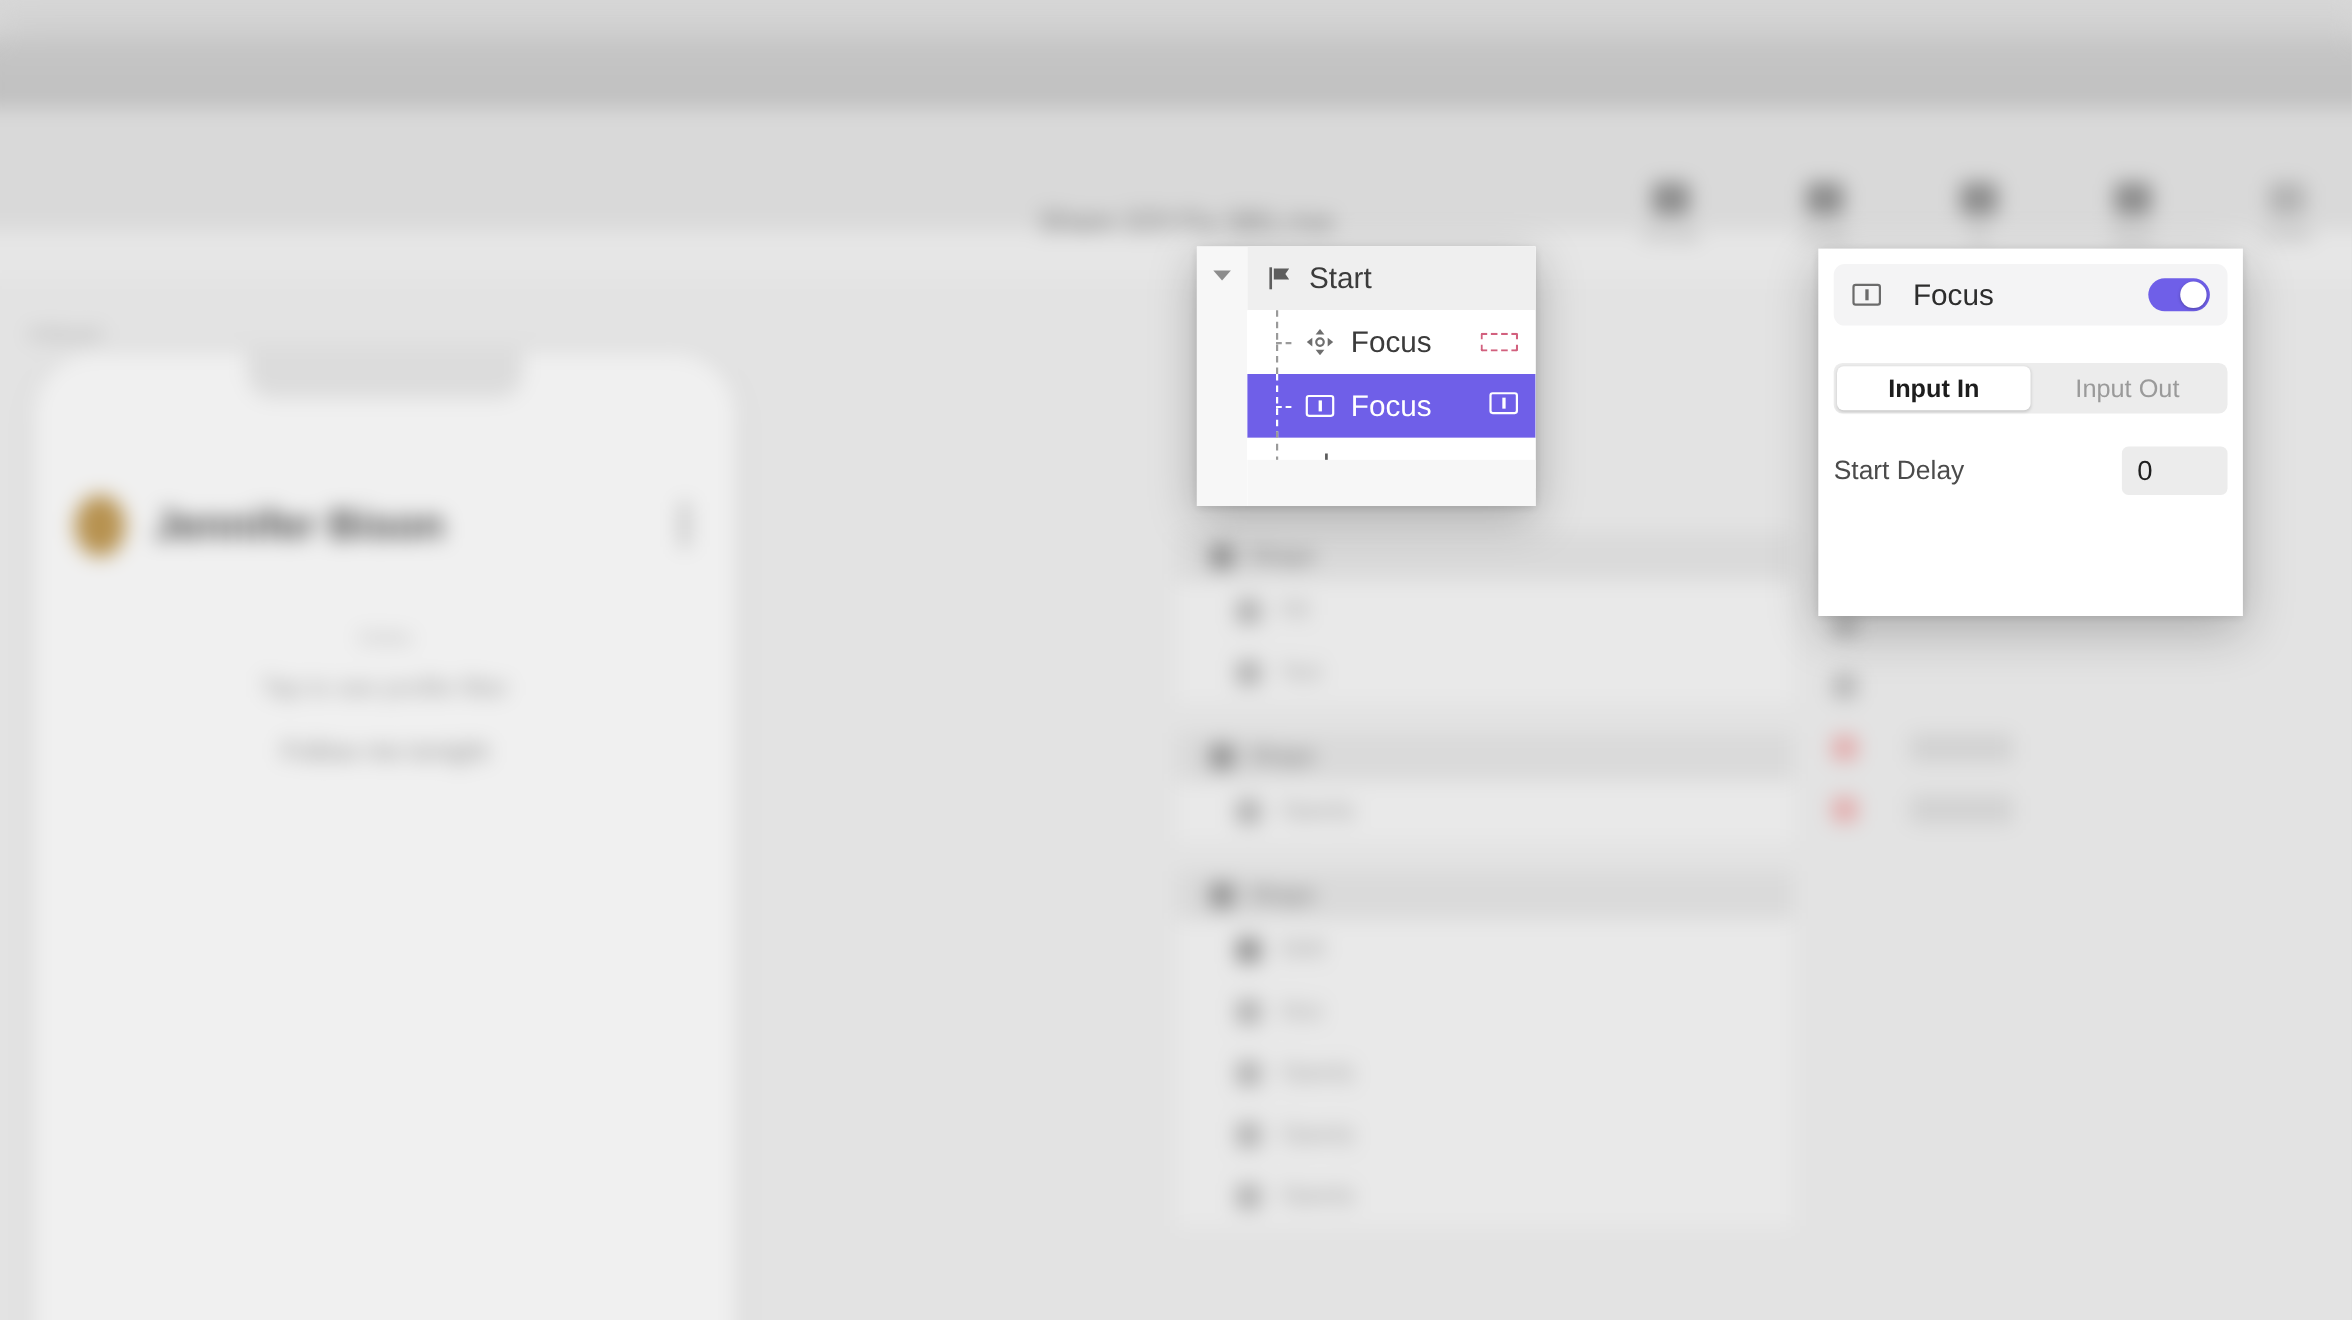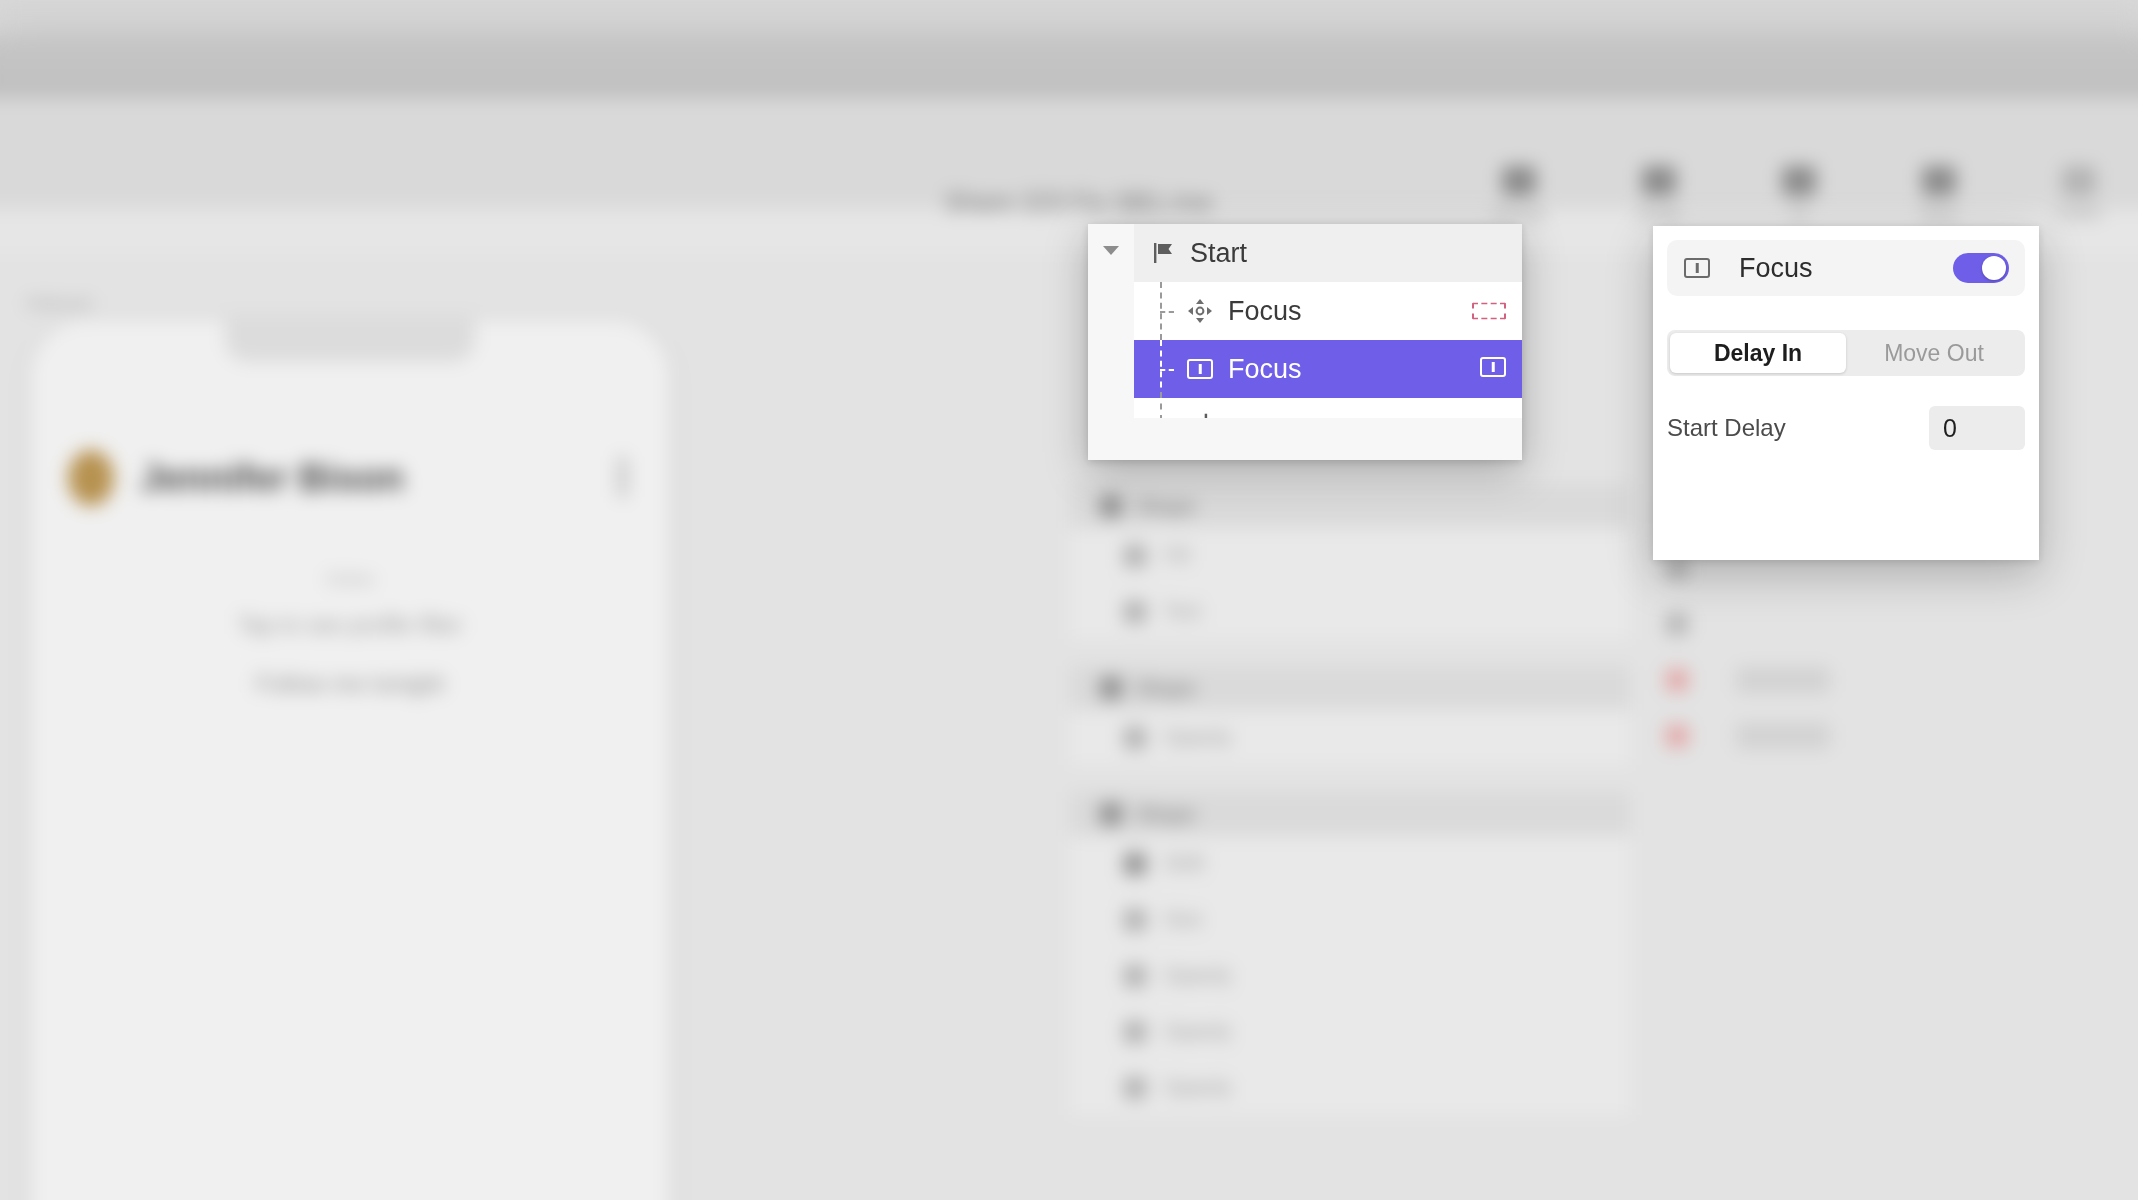--- a/index.html
+++ b/index.html
@@ -136,21 +136,21 @@
   .bg-rrow{
     height:56px; display:flex; align-items:center; gap:48px; padding-left:16px;
   }
   .bg-pill{ width:94px; height:26px; background:#d2d2d2; border-radius:4px; }
   .bg-dot{ width:22px; height:22px; background:#b5b5b5; border-radius:4px; }
   .bg-dot.red{ background:#e3a7a7; }
 
   
   .popover{
     position:absolute; left:1088px; top:224px;
-    width:434px; height:236px;
+    width:308px; height:236px;
     background:#ffffff;
     box-shadow:0 12px 40px rgba(0,0,0,.26), 0 2px 8px rgba(0,0,0,.14);
     display:flex;
     overflow:hidden;
   }
   .pop-gutter{
     width:46px; background:#f7f7f7;
     position:relative; flex:0 0 46px;
   }
   .pop-disclosure{
@@ -501,22 +501,22 @@
         </span>
         <span class="insp-title">Focus</span>
         <span class="toggle">
           <span class="knob"></span>
         </span>
       </div>
 
     </div>
 
     <div class="segmented">
-      <span class="seg active">Delay In</span>
-      <span class="seg">Move Out</span>
+      <span class="seg active">Input In</span>
+      <span class="seg">Input Out</span>
     </div>
 
     <div class="field-row">
       <span class="field-label">Start Delay</span>
       <span class="field-input">0</span>
     </div>
   </div>
 
 </div>
 

